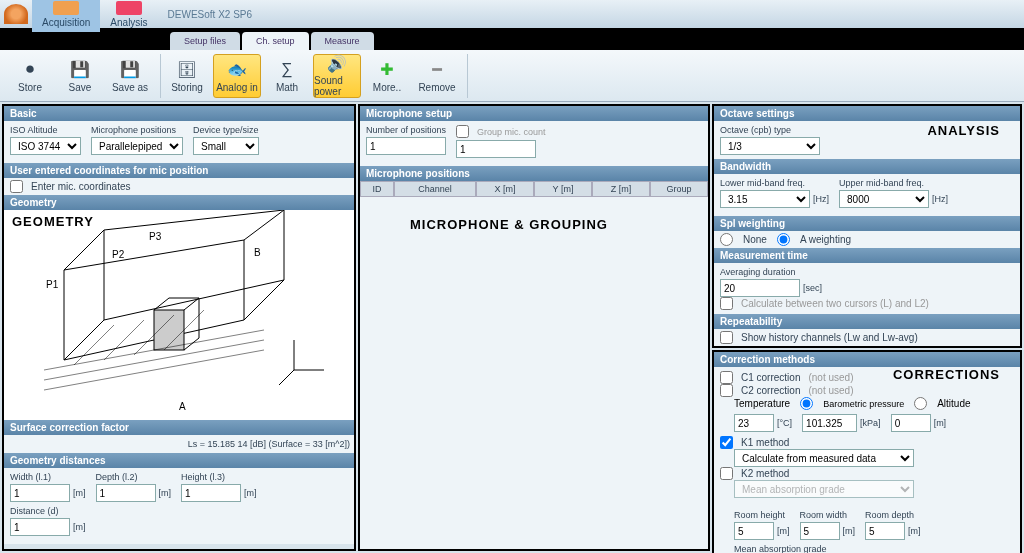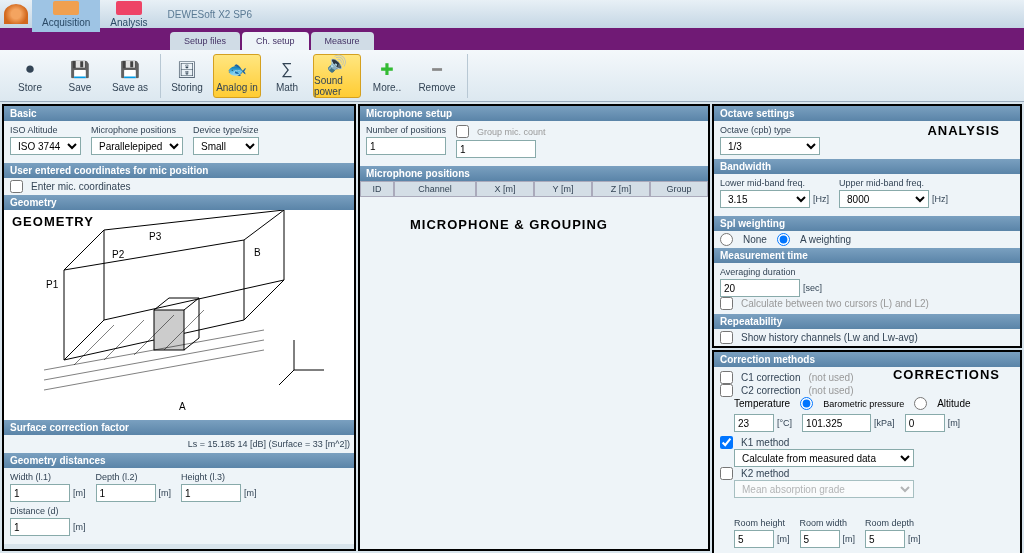--- a/index.html
+++ b/index.html
@@ -6,21 +6,21 @@
 body { background: #d8e4ec; width: 1024px; height: 553px; overflow: hidden; }
 
 .title-bar { height: 28px; background: linear-gradient(#e8f0f6,#c4d6e4); display: flex; align-items: center; padding: 0 4px; }
 .logo { width: 24px; height: 20px; background: radial-gradient(circle,#f4a460 30%,#d2691e 70%); border-radius: 50% 50% 0 0; margin-right: 4px; }
 .topnav { display: flex; }
 .topnav-item { padding: 4px 10px; display: flex; flex-direction: column; align-items: center; gap: 2px; color: #2a4a66; cursor: pointer; font-size: 9px; }
 .topnav-item.active { background: #9ec4e4; border-radius: 3px 3px 0 0; }
 .nav-icon { width: 26px; height: 14px; background: #f0a050; border-radius: 2px; }
 .app-title { color: #5a7a94; margin-left: 10px; font-size: 10px; }
 
-.tab-strip { height: 22px; background: #701a75; display: flex; align-items: flex-end; padding-left: 170px; gap: 2px; }
+.tab-strip { height: 22px; background: #000000; display: flex; align-items: flex-end; padding-left: 170px; gap: 2px; }
 .tab { padding: 4px 14px; background: #d0dce6; border-radius: 4px 4px 0 0; font-size: 9px; color: #436; cursor: pointer; }
 .tab.active { background: #eef4f8; }
 
 .toolbar { height: 52px; background: linear-gradient(#f4f8fb,#dce8f0); display: flex; align-items: center; padding: 4px 6px; gap: 2px; border-bottom: 1px solid #9ab; }
 .tb-group { display: flex; gap: 2px; padding-right: 6px; border-right: 1px solid #b8c8d4; }
 .tb-btn { width: 48px; height: 44px; display: flex; flex-direction: column; align-items: center; justify-content: center; gap: 2px; border-radius: 3px; cursor: pointer; font-size: 9px; color: #345; }
 .tb-btn.highlight { background: linear-gradient(#ffe680,#ffcc33); border: 1px solid #d4a020; }
 .tb-icon { width: 24px; height: 22px; display: flex; align-items: center; justify-content: center; font-size: 16px; }
 
 .main { display: flex; padding: 2px; gap: 2px; height: calc(553px - 102px); }
@@ -334,39 +334,39 @@
             <label style="font-size:9px">Barometric pressure</label>
           <input type="radio" name="env" style="">
             <label style="font-size:10px">Altitude</label>
         </div>
         <div class="form-row" style="margin-left:14px">
           <div class="inline-unit">
               <input type="text" style="width: 40px;" value="23">
               <span>[°C]</span>
             </div>
           <div class="inline-unit">
-              <input type="text" style="width: 69px;" value="101.325">
+              <input type="text" style="width: 55px;" value="101.325">
               <span>[kPa]</span>
             </div>
           <div class="inline-unit">
               <input type="text" style="width: 40px;" value="0">
               <span>[m]</span>
             </div>
         </div>
         <div class="checkbox-row">
             <input type="checkbox" checked="" style="">
             <label>K1 method</label>
           </div>
         <select style="width:180px;margin-left:14px"><option>Calculate from measured data</option></select>
         <div class="checkbox-row" style="">
             <input type="checkbox" style="">
             <label>K2 method</label>
           </div>
         <select style="width:180px;margin-left:14px;color:#999" disabled=""><option>Mean absorption grade</option></select>
-        <div class="form-row" style="margin-left:14px;margin-top:20px">
+        <div class="form-row" style="margin-left:14px;margin-top:12px">
           <div class="form-field">
               <label>Room height</label>
               <div class="inline-unit">
                 <input type="text" style="width: 40px;" value="5">
                 <span>[m]</span>
               </div>
             </div>
           <div class="form-field">
               <label>Room width</label>
               <div class="inline-unit">

